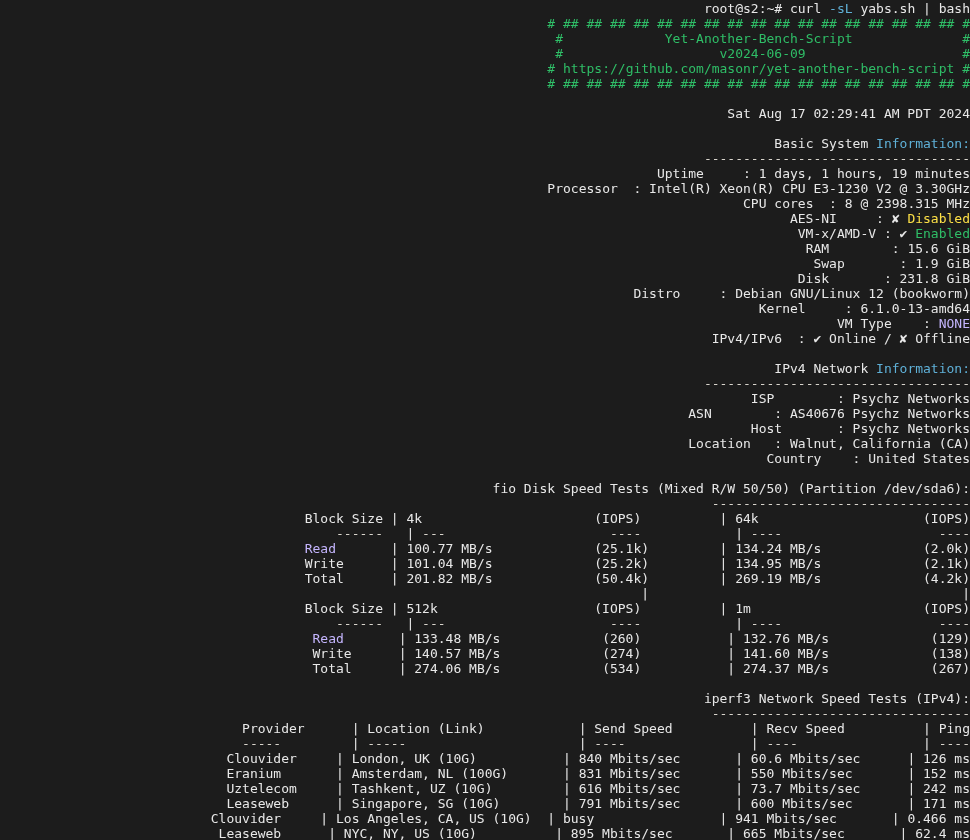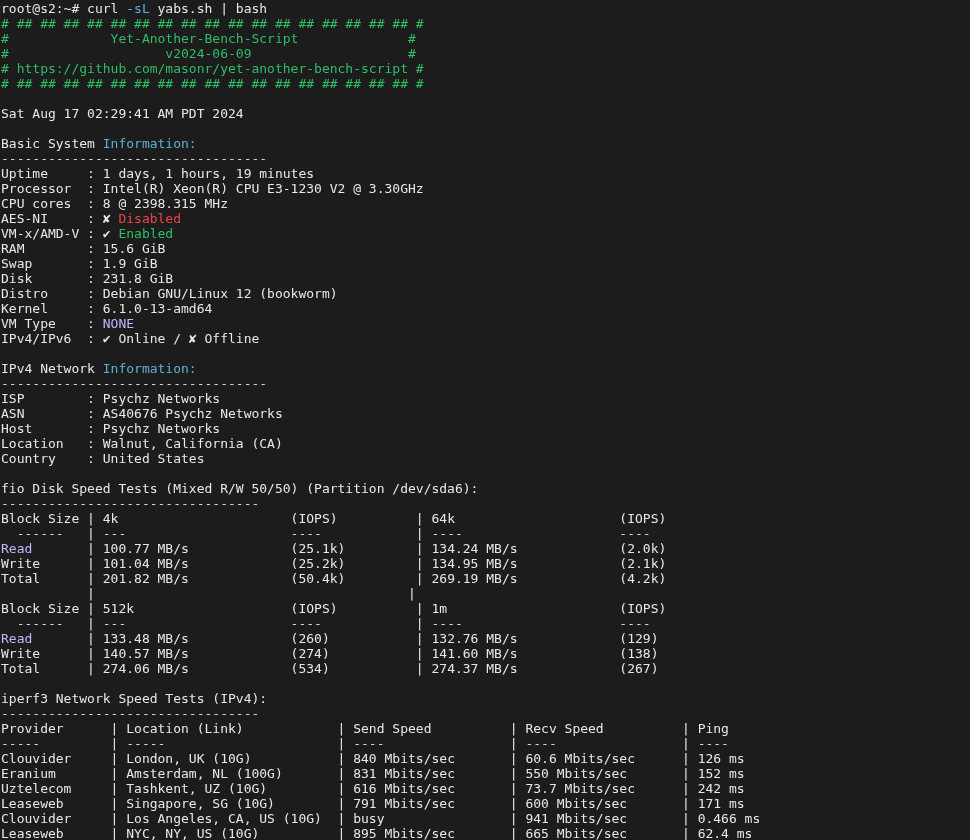--- a/index.html
+++ b/index.html
@@ -13,31 +13,32 @@
     overflow: hidden;
     font-family: "DejaVu Sans Mono", "Liberation Mono", monospace;
     font-size: 13px;
     line-height: 15px;
     color: #e8e8e8;
     -webkit-font-smoothing: antialiased;
   }
   #terminal {
     padding: 1px 0 0 1px;
     white-space: pre;
+    text-align: right;
   }
   .line {
     height: 15px;
     white-space: pre;
     display: block;
   }
 
   
   .c-white   { color: #e8e8e8; }
   .c-green   { color: #2fbe67; }
   .c-cyan    { color: #5fb0d7; }
-  .c-yellow  { color: #ef4444; }
+  .c-yellow  { color: #fde047; }
   .c-magenta { color: #c4b5fd; }
   .c-dim     { color: #d8d4cc; }
 </style>
 </head>
 <body>
 
 <div id="terminal"><div class="line"><span class="c-white">root@s2:~# </span><span class="c-white">curl </span><span class="c-cyan">-sL</span><span class="c-white"> yabs.sh | bash</span></div><div class="line"><span class="c-green"># ## ## ## ## ## ## ## ## ## ## ## ## ## ## ## ## ## #</span></div><div class="line"><span class="c-green">#             Yet-Another-Bench-Script              </span><span class="c-green">#</span></div><div class="line"><span class="c-green">#                    v2024-06-09                    </span><span class="c-green">#</span></div><div class="line"><span class="c-green"># https://github.com/masonr/yet-another-bench-script #</span></div><div class="line"><span class="c-green"># ## ## ## ## ## ## ## ## ## ## ## ## ## ## ## ## ## #</span></div><div class="line">&nbsp;</div><div class="line"><span class="c-white">Sat Aug 17 02:29:41 AM PDT 2024</span></div><div class="line">&nbsp;</div><div class="line"><span class="c-white">Basic System </span><span class="c-cyan">Information:</span></div><div class="line"><span class="c-dim">----------------------------------</span></div><div class="line"><span class="c-white">Uptime     </span><span class="c-white">: </span><span class="c-white">1 days, 1 hours, 19 minutes</span></div><div class="line"><span class="c-white">Processor  </span><span class="c-white">: </span><span class="c-white">Intel(R) Xeon(R) CPU E3-1230 V2 @ 3.30GHz</span></div><div class="line"><span class="c-white">CPU cores  </span><span class="c-white">: </span><span class="c-white">8 @ 2398.315 MHz</span></div><div class="line"><span class="c-white">AES-NI     </span><span class="c-white">: </span><span class="c-white">✘ </span><span class="c-yellow">Disabled</span></div><div class="line"><span class="c-white">VM-x/AMD-V </span><span class="c-white">: </span><span class="c-white">✔ </span><span class="c-green">Enabled</span></div><div class="line"><span class="c-white">RAM        </span><span class="c-white">: </span><span class="c-white">15.6 GiB</span></div><div class="line"><span class="c-white">Swap       </span><span class="c-white">: </span><span class="c-white">1.9 GiB</span></div><div class="line"><span class="c-white">Disk       </span><span class="c-white">: </span><span class="c-white">231.8 GiB</span></div><div class="line"><span class="c-white">Distro     </span><span class="c-white">: </span><span class="c-white">Debian GNU/Linux 12 (bookworm)</span></div><div class="line"><span class="c-white">Kernel     </span><span class="c-white">: </span><span class="c-white">6.1.0-13-amd64</span></div><div class="line"><span class="c-white">VM Type    </span><span class="c-white">: </span><span class="c-magenta">NONE</span></div><div class="line"><span class="c-white">IPv4/IPv6  </span><span class="c-white">: </span><span class="c-white">✔ Online / ✘ Offline</span></div><div class="line">&nbsp;</div><div class="line"><span class="c-white">IPv4 Network </span><span class="c-cyan">Information:</span></div><div class="line"><span class="c-dim">----------------------------------</span></div><div class="line"><span class="c-white">ISP        </span><span class="c-white">: </span><span class="c-white">Psychz Networks</span></div><div class="line"><span class="c-white">ASN        </span><span class="c-white">: </span><span class="c-white">AS40676 Psychz Networks</span></div><div class="line"><span class="c-white">Host       </span><span class="c-white">: </span><span class="c-white">Psychz Networks</span></div><div class="line"><span class="c-white">Location   </span><span class="c-white">: </span><span class="c-white">Walnut, California (CA)</span></div><div class="line"><span class="c-white">Country    </span><span class="c-white">: </span><span class="c-white">United States</span></div><div class="line">&nbsp;</div><div class="line"><span class="c-white">fio Disk Speed Tests (Mixed R/W 50/50) (Partition /dev/sda6):</span></div><div class="line"><span class="c-dim">---------------------------------</span></div><div class="line"><span class="c-white">Block Size </span><span class="c-white">| </span><span class="c-white">4k                      </span><span class="c-white">(IOPS)          </span><span class="c-white">| </span><span class="c-white">64k                     </span><span class="c-white">(IOPS)</span></div><div class="line"><span class="c-dim">  ------   </span><span class="c-white">| </span><span class="c-dim">---                     </span><span class="c-dim">----            </span><span class="c-white">| </span><span class="c-dim">----                    </span><span class="c-dim">----</span></div><div class="line"><span class="c-magenta">Read       </span><span class="c-white">| </span><span class="c-white">100.77 MB/s             </span><span class="c-white">(25.1k)         </span><span class="c-white">| </span><span class="c-white">134.24 MB/s             </span><span class="c-white">(2.0k)</span></div><div class="line"><span class="c-white">Write      </span><span class="c-white">| </span><span class="c-white">101.04 MB/s             </span><span class="c-white">(25.2k)         </span><span class="c-white">| </span><span class="c-white">134.95 MB/s             </span><span class="c-white">(2.1k)</span></div><div class="line"><span class="c-white">Total      </span><span class="c-white">| </span><span class="c-white">201.82 MB/s             </span><span class="c-white">(50.4k)         </span><span class="c-white">| </span><span class="c-white">269.19 MB/s             </span><span class="c-white">(4.2k)</span></div><div class="line"><span class="c-white">           |                                        |</span></div><div class="line"><span class="c-white">Block Size </span><span class="c-white">| </span><span class="c-white">512k                    </span><span class="c-white">(IOPS)          </span><span class="c-white">| </span><span class="c-white">1m                      </span><span class="c-white">(IOPS)</span></div><div class="line"><span class="c-dim">  ------   </span><span class="c-white">| </span><span class="c-dim">---                     </span><span class="c-dim">----            </span><span class="c-white">| </span><span class="c-dim">----                    </span><span class="c-dim">----</span></div><div class="line"><span class="c-magenta">Read       </span><span class="c-white">| </span><span class="c-white">133.48 MB/s             </span><span class="c-white">(260)           </span><span class="c-white">| </span><span class="c-white">132.76 MB/s             </span><span class="c-white">(129)</span></div><div class="line"><span class="c-white">Write      </span><span class="c-white">| </span><span class="c-white">140.57 MB/s             </span><span class="c-white">(274)           </span><span class="c-white">| </span><span class="c-white">141.60 MB/s             </span><span class="c-white">(138)</span></div><div class="line"><span class="c-white">Total      </span><span class="c-white">| </span><span class="c-white">274.06 MB/s             </span><span class="c-white">(534)           </span><span class="c-white">| </span><span class="c-white">274.37 MB/s             </span><span class="c-white">(267)</span></div><div class="line">&nbsp;</div><div class="line"><span class="c-white">iperf3 Network Speed Tests (IPv4):</span></div><div class="line"><span class="c-dim">---------------------------------</span></div><div class="line"><span class="c-white">Provider      </span><span class="c-white">| </span><span class="c-white">Location (Link)            </span><span class="c-white">| </span><span class="c-white">Send Speed          </span><span class="c-white">| </span><span class="c-white">Recv Speed          </span><span class="c-white">| </span><span class="c-white">Ping</span></div><div class="line"><span class="c-dim">-----         </span><span class="c-white">| </span><span class="c-dim">-----                      </span><span class="c-white">| </span><span class="c-dim">----                </span><span class="c-white">| </span><span class="c-dim">----                </span><span class="c-white">| </span><span class="c-dim">----</span></div><div class="line"><span class="c-white">Clouvider     </span><span class="c-white">| </span><span class="c-white">London, UK (10G)           </span><span class="c-white">| </span><span class="c-white">840 Mbits/sec       </span><span class="c-white">| </span><span class="c-white">60.6 Mbits/sec      </span><span class="c-white">| </span><span class="c-white">126 ms</span></div><div class="line"><span class="c-white">Eranium       </span><span class="c-white">| </span><span class="c-white">Amsterdam, NL (100G)       </span><span class="c-white">| </span><span class="c-white">831 Mbits/sec       </span><span class="c-white">| </span><span class="c-white">550 Mbits/sec       </span><span class="c-white">| </span><span class="c-white">152 ms</span></div><div class="line"><span class="c-white">Uztelecom     </span><span class="c-white">| </span><span class="c-white">Tashkent, UZ (10G)         </span><span class="c-white">| </span><span class="c-white">616 Mbits/sec       </span><span class="c-white">| </span><span class="c-white">73.7 Mbits/sec      </span><span class="c-white">| </span><span class="c-white">242 ms</span></div><div class="line"><span class="c-white">Leaseweb      </span><span class="c-white">| </span><span class="c-white">Singapore, SG (10G)        </span><span class="c-white">| </span><span class="c-white">791 Mbits/sec       </span><span class="c-white">| </span><span class="c-white">600 Mbits/sec       </span><span class="c-white">| </span><span class="c-white">171 ms</span></div><div class="line"><span class="c-white">Clouvider     </span><span class="c-white">| </span><span class="c-white">Los Angeles, CA, US (10G)  </span><span class="c-white">| </span><span class="c-white">busy                </span><span class="c-white">| </span><span class="c-white">941 Mbits/sec       </span><span class="c-white">| </span><span class="c-white">0.466 ms</span></div><div class="line"><span class="c-white">Leaseweb      </span><span class="c-white">| </span><span class="c-white">NYC, NY, US (10G)          </span><span class="c-white">| </span><span class="c-white">895 Mbits/sec       </span><span class="c-white">| </span><span class="c-white">665 Mbits/sec       </span><span class="c-white">| </span><span class="c-white">62.4 ms</span></div></div>
 
 </body></html>

